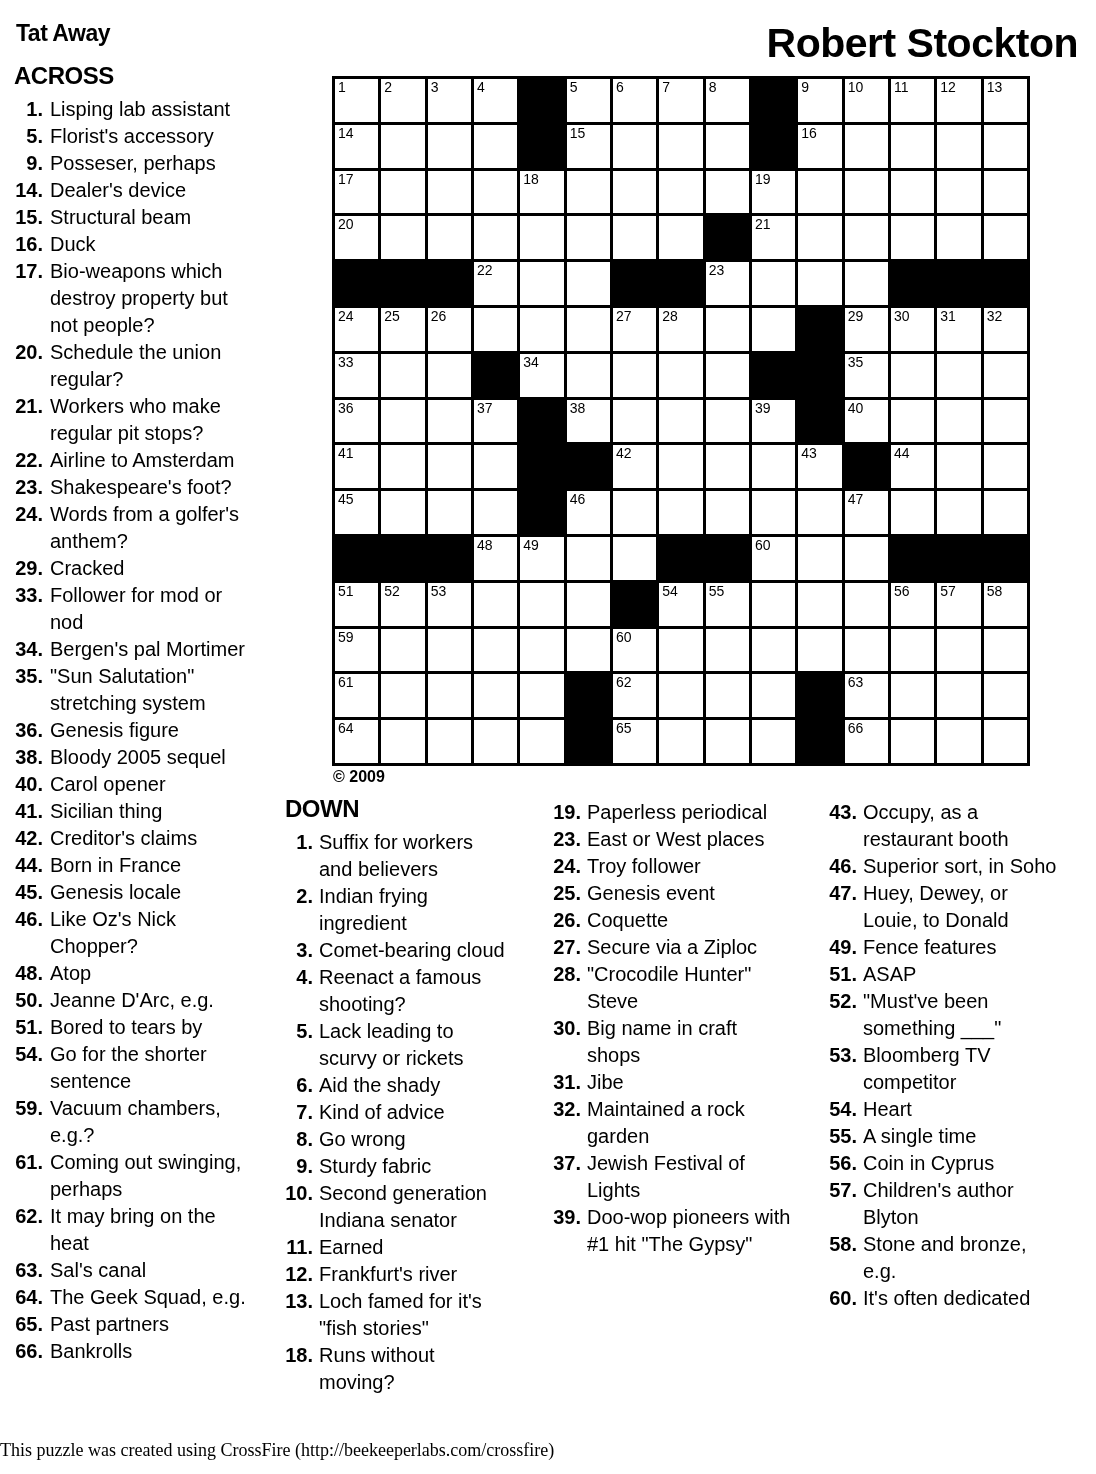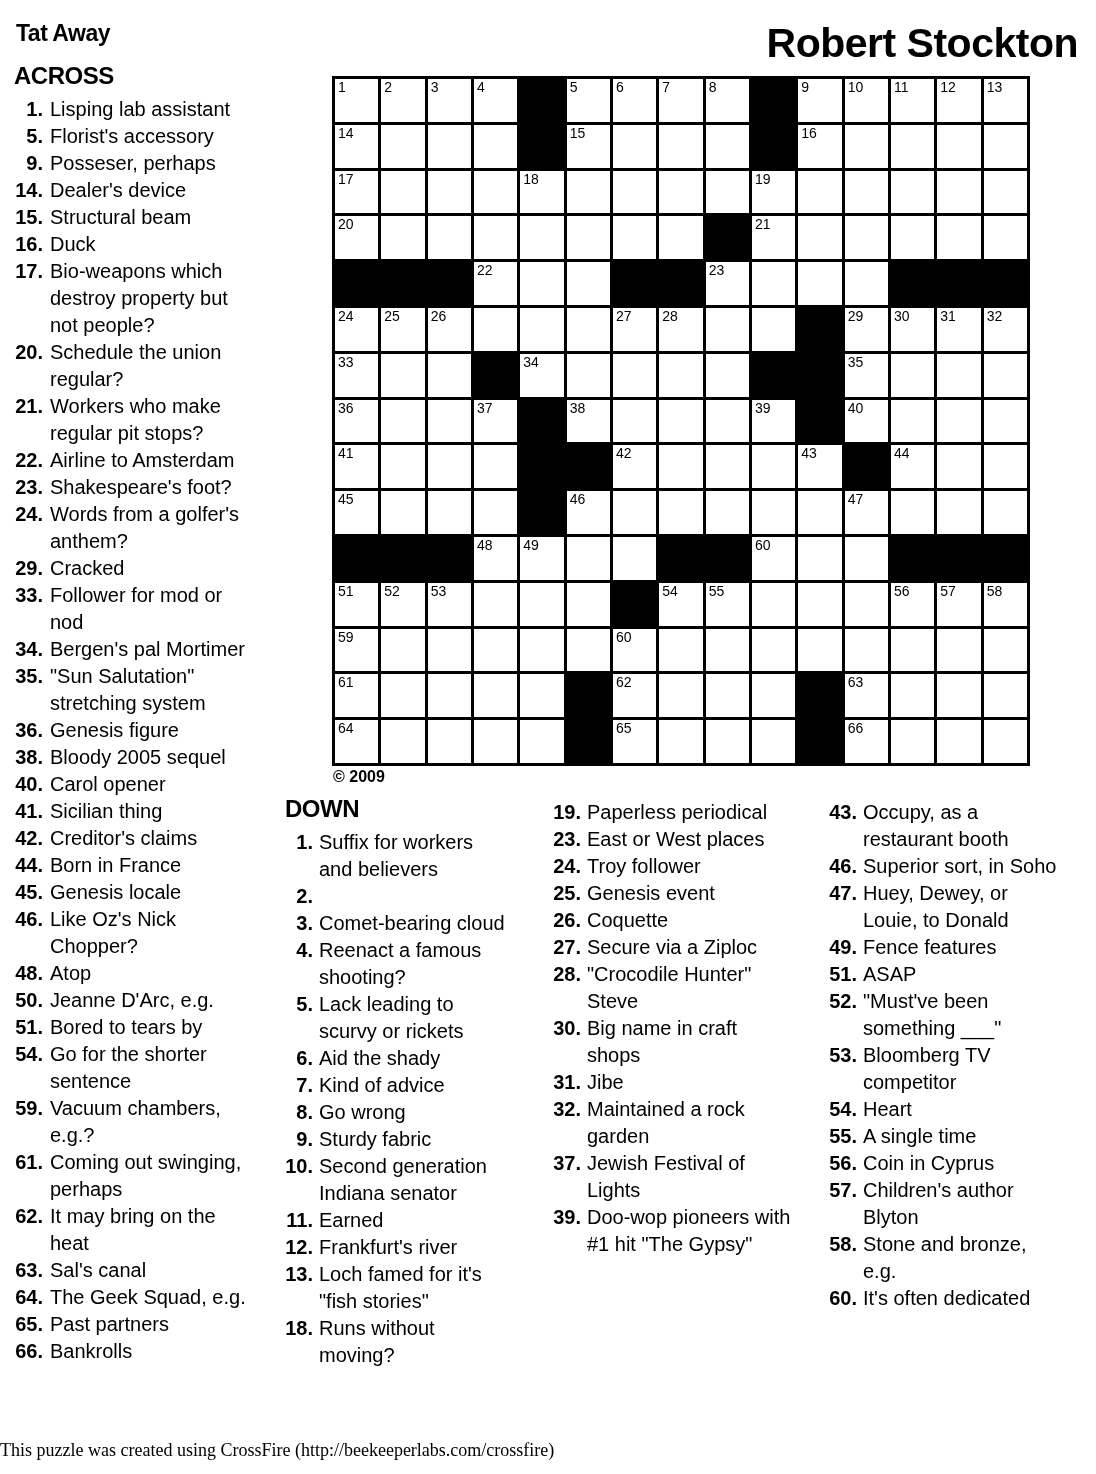--- a/index.html
+++ b/index.html
@@ -581,20 +581,21 @@
 
   <section id="down-section">
     <h2 class="section-heading">DOWN</h2>
     <div id="down-col-0">
         <div class="clue">
           <span class="num">1.</span>
           <span class="txt">Suffix for workers and believers</span>
         </div>
         <div class="clue">
           <span class="num">2.</span>
+          <span class="txt">Indian frying ingredient</span>
         </div>
         <div class="clue">
           <span class="num">3.</span>
           <span class="txt">Comet-bearing cloud</span>
         </div>
         <div class="clue">
           <span class="num">4.</span>
           <span class="txt">Reenact a famous shooting?</span>
         </div>
         <div class="clue">

